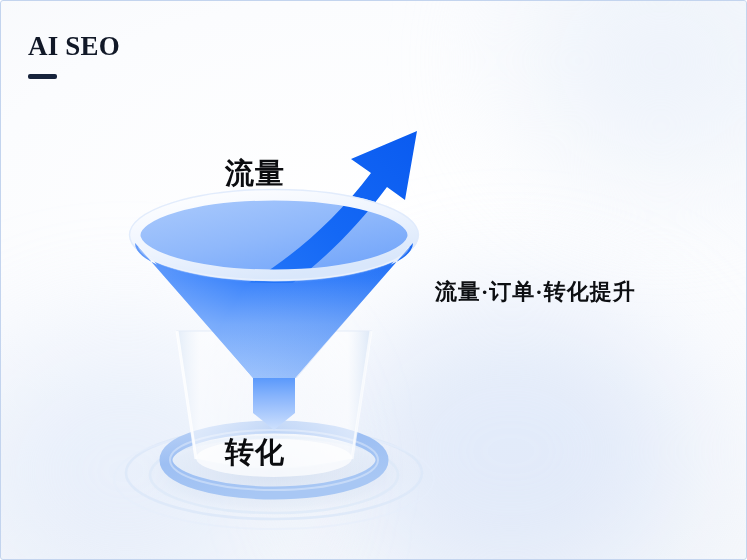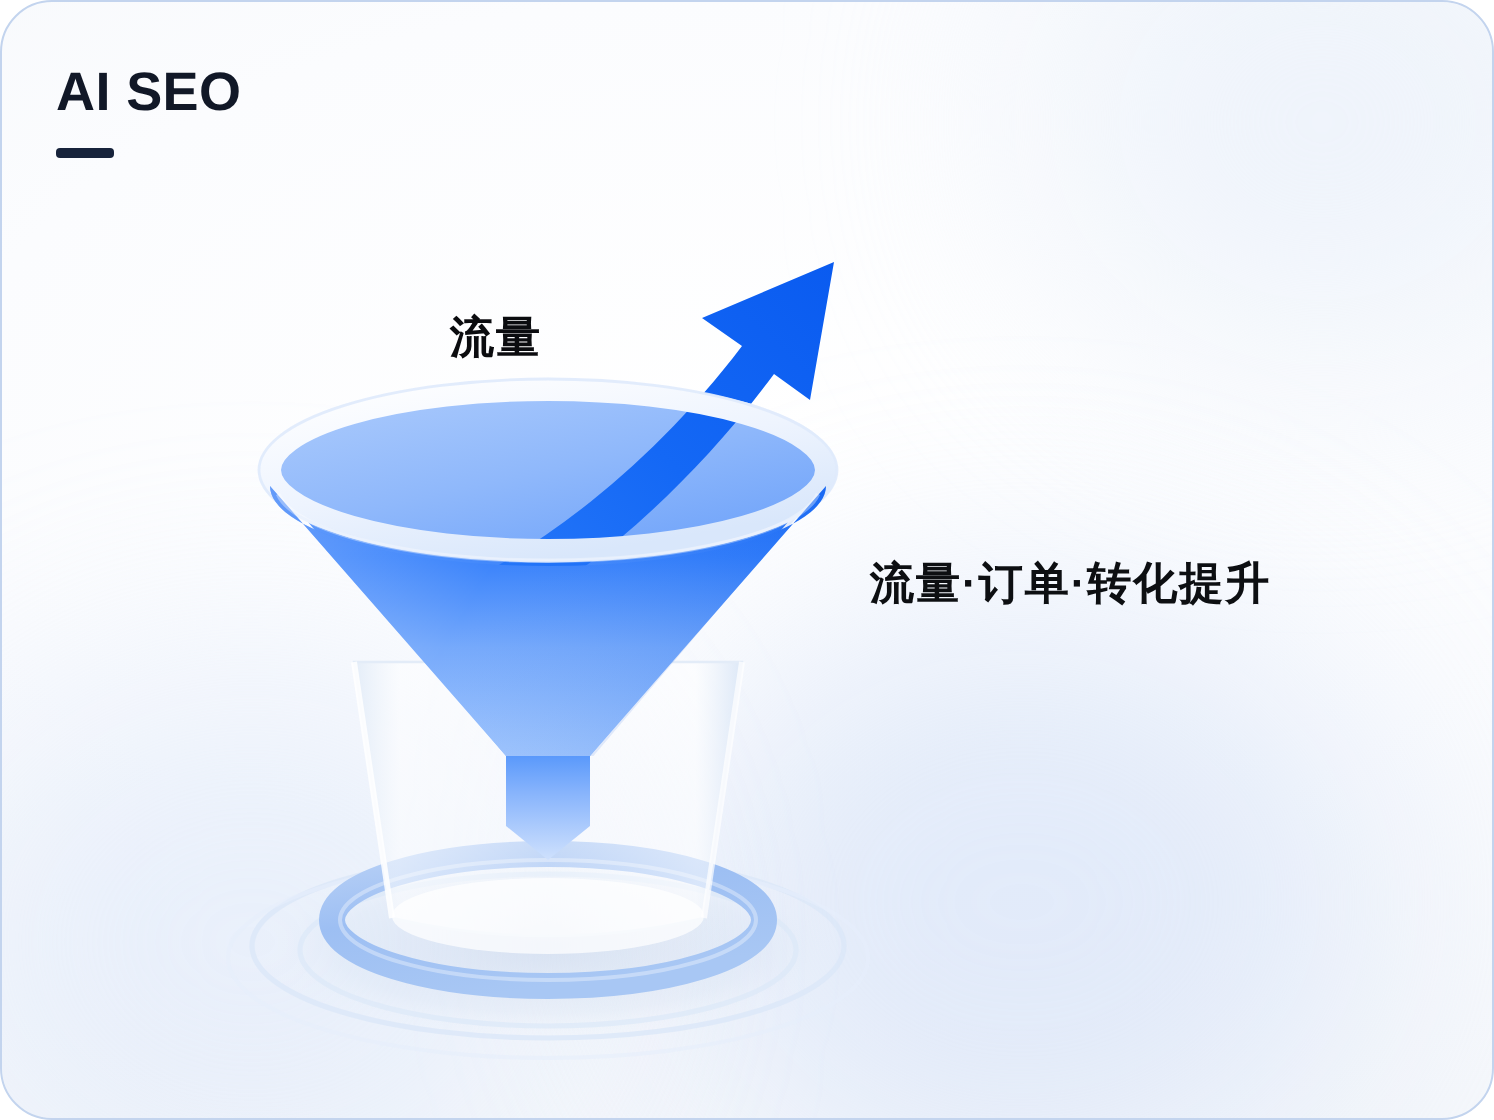--- a/index.html
+++ b/index.html
@@ -12,22 +12,23 @@
   }
 
   .canvas {
     position: relative;
     width: 747px;
     height: 560px;
     overflow: hidden;
     background:
       radial-gradient(120% 90% at 50% 40%, #ffffff 0%, #fbfcfe 45%, #f2f5f9 100%);
     border: 1.5px solid #c3d4ee;
-    border-radius: 26px;
+    border-radius: 3px;
     box-sizing: border-box;
+    font-family: Liberation Serif, serif;
   }
 
   
   .amb {
     position: absolute;
     border-radius: 50%;
     filter: blur(60px);
     pointer-events: none;
   }
   .amb-1 { left: 330px; top: 300px; width: 360px; height: 300px; background: rgba(206,221,245,.55); }
@@ -78,21 +79,21 @@
     width: 330px;
     height: 430px;
     z-index: 10;
   }
   .stage svg { display:block; width: 330px; height: 430px; overflow: visible; }
 
   
   .label {
     position: absolute;
     z-index: 45;
-    font-size: 22px;
+    font-size: 29px;
     font-weight: 700;
     color: #0b0c0f;
     letter-spacing: 1px;
     white-space: nowrap;
   }
   .label-traffic { left: 224px; top: 153px; }
   .label-convert { left: 224px; top: 432px; }
 </style>
 </head>
 <body>
@@ -221,14 +222,15 @@
                A 139 40 0 0 0 304 142
                L 186 277 L 144 277 Z" fill="url(#gCone)"></path>
       <path d="M 26 142
                A 139 40 0 0 0 304 142
                L 186 277 L 144 277 Z" fill="url(#gConeSheen)"></path>
       <path d="M 30 146 A 136 38 0 0 0 300 146" fill="none" stroke="#ffffff" stroke-width="2.2" opacity="0.35"></path>
     </svg>
   </div>
 
   <div class="label label-traffic">流量</div>
+  <div class="label label-convert">转化</div>
 
 </div>
 
 </body></html>

